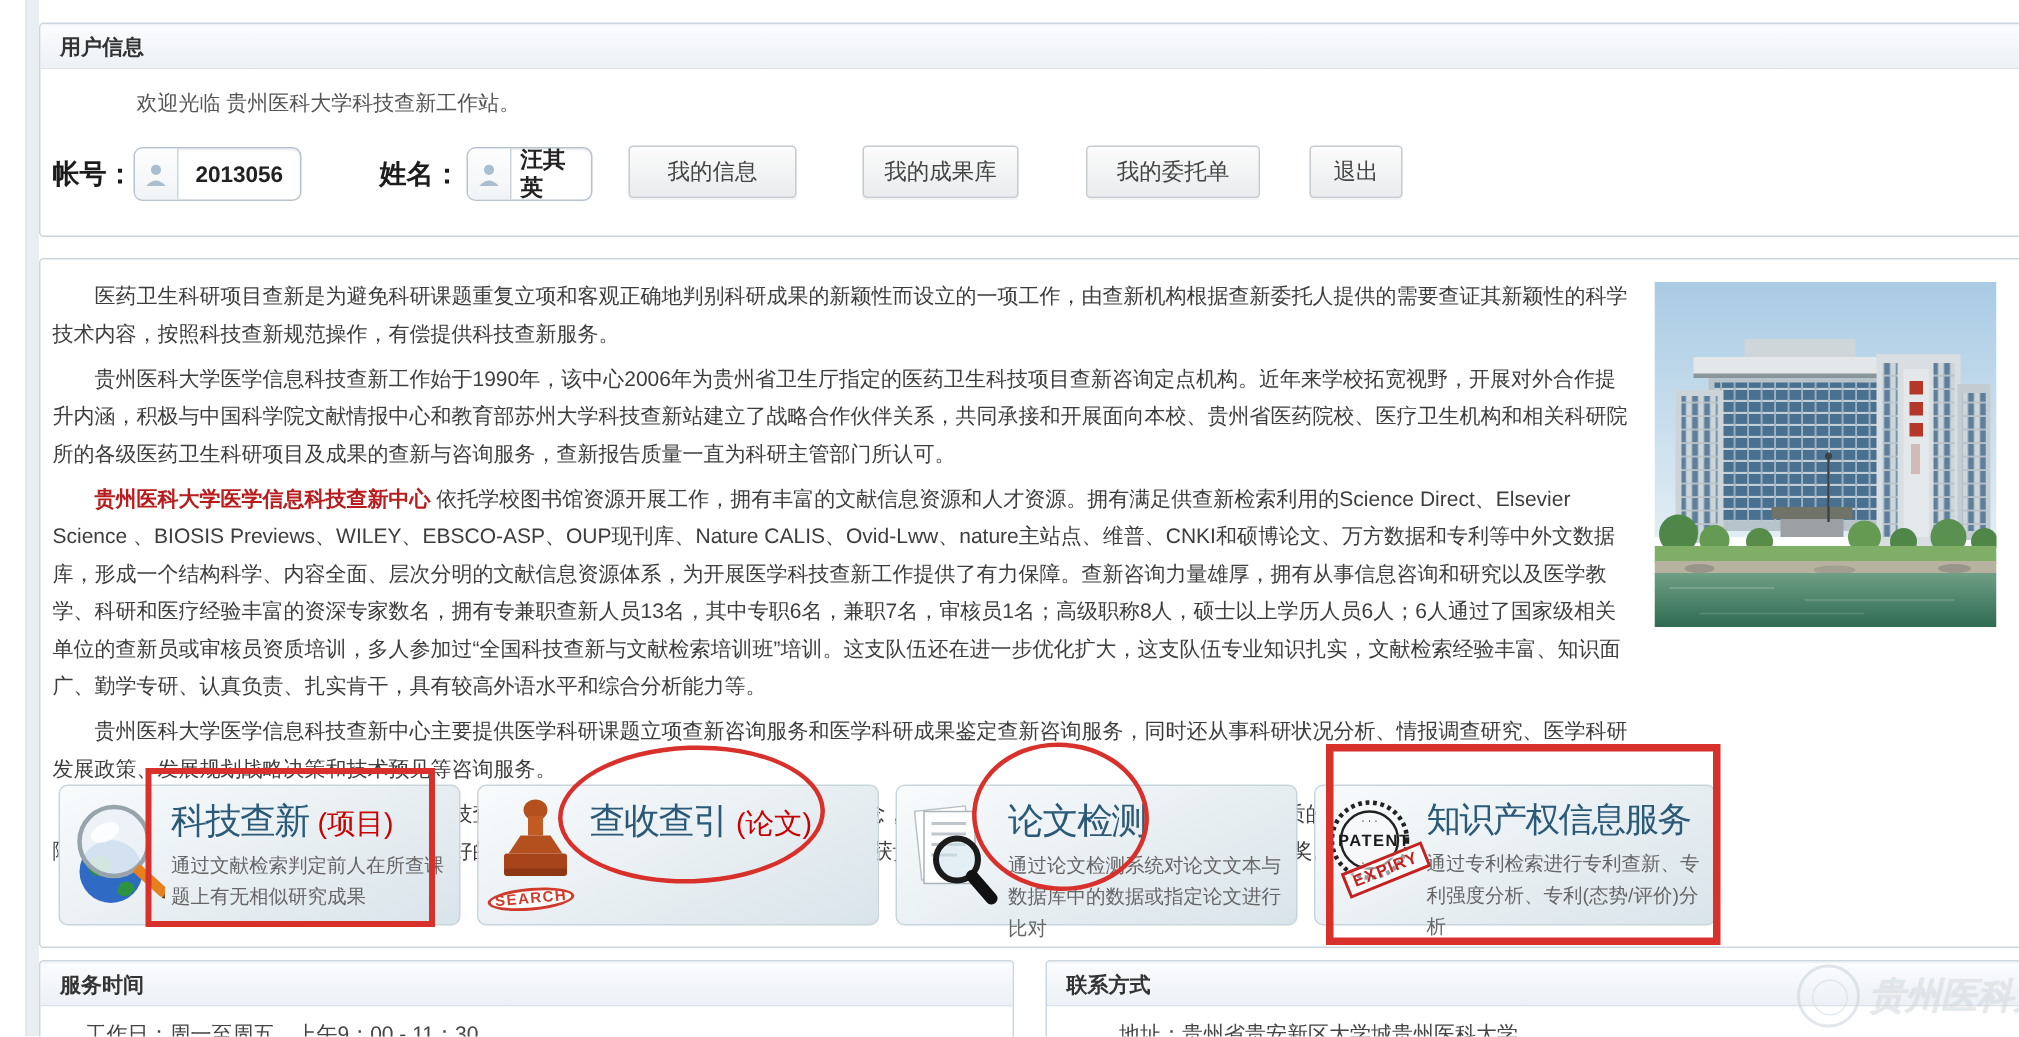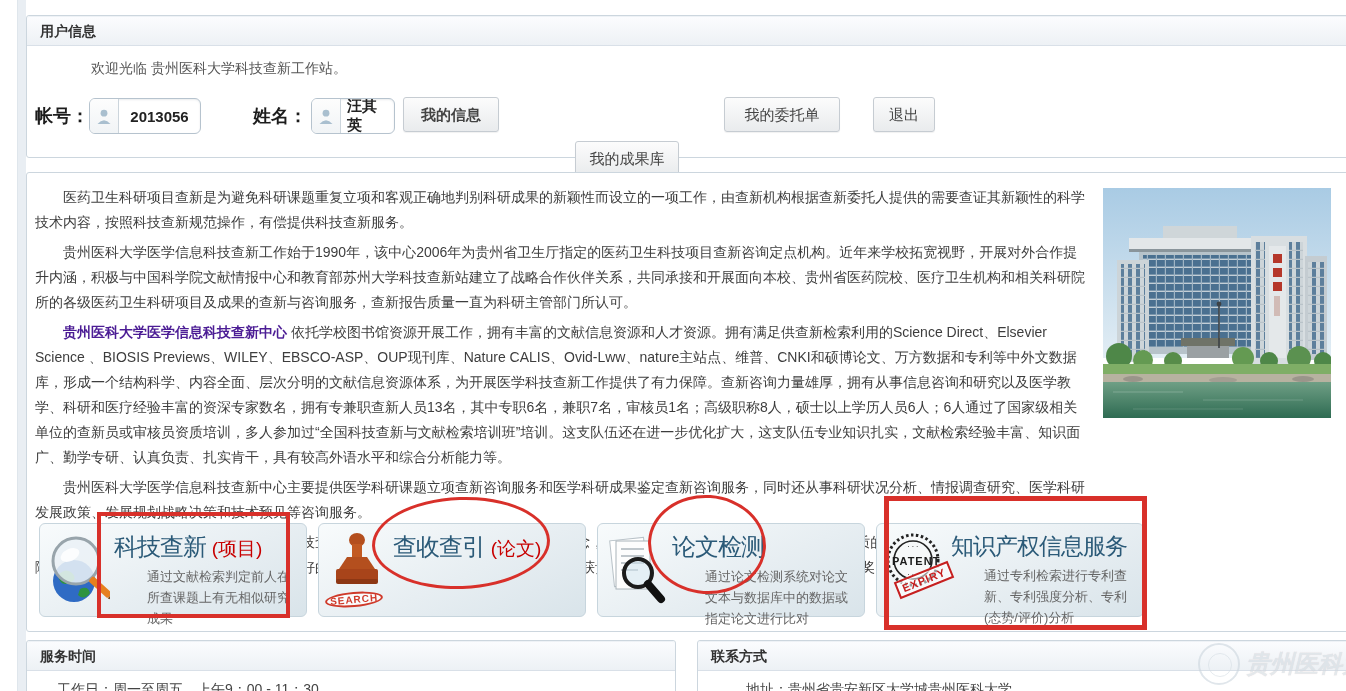--- a/index.html
+++ b/index.html
@@ -29,32 +29,32 @@
     font-size:15px; font-weight:bold; color:#222; padding:0 6px; }
   .btn { position:absolute; top:81px; height:35px; line-height:33px; text-align:center;
     border:1px solid #c6ccd2; border-radius:3px; color:#444; font-size:15px;
     background:linear-gradient(#fcfcfc,#e9ebed); box-shadow:0 1px 1px rgba(0,0,0,.06); cursor:pointer; }
 
   
   #main-panel { left:26px; top:172px; width:1334px; height:460px; }
   .intro { position:absolute; left:8px; top:12px; width:1052px;
     font-size:14px; color:#3d3d3d; line-height:25px; }
   .intro p { text-indent:28px; margin-bottom:5px; }
-  .lead-blue { font-weight:bold; color:#4c1d95; }
+  .lead-blue { font-weight:bold; color:#b91c1c; }
   .building { position:absolute; left:1076px; top:15px; width:228px; height:230px; }
 
   
   .card { position:absolute; top:350px; width:268px; height:94px; border:1px solid #c7d5dd;
     border-radius:6px; background:linear-gradient(155deg,#f8fbfc 0%,#e7eef2 55%,#d9e4ea 100%);
     cursor:pointer; }
   .card .icon-wrap { position:absolute; left:6px; top:7px; width:64px; height:80px; }
   .card .txt { position:absolute; left:74px; top:7px; width:188px; }
   .card .title { font-size:24px; color:#2b5a78; white-space:nowrap; letter-spacing:-1px; }
   .card .title .suffix { color:#c80000; font-size:19px; letter-spacing:0; }
-  .card .desc { margin-top:3px; font-size:13px; color:#666; line-height:21px;margin-left:33px; }
+  .card .desc { margin-top:3px; font-size:13px; color:#666; line-height:21px; }
 
   .stamp-word { position:absolute; left:0px; bottom:4px; font-size:10px; font-weight:bold;
     color:#cf3a2a; border:2px solid #cf3a2a; border-radius:50%; padding:0 3px;
     background:rgba(255,255,255,.75); transform:rotate(-5deg); letter-spacing:1px; }
   .patent-word { position:absolute; left:9px; top:24px; font-size:11px; font-weight:bold;
     color:#1b1b1b; letter-spacing:1px; }
   .expiry-word { position:absolute; left:12px; top:40px; font-size:11px; font-weight:bold;
     color:#c62020; border:2px solid #c62020; padding:1px 4px; letter-spacing:1px;
     background:rgba(255,255,255,.55); transform:rotate(-22deg); box-shadow:inset 0 0 0 1px rgba(255,255,255,.6); }
 
@@ -106,22 +106,22 @@
     <div class="field" style="left:284px; width:84px;">
       <span class="icon-box">
         <svg width="16" height="17" viewBox="0 0 16 17">
             <circle cx="8" cy="5.2" r="3.4" fill="#a9bfcf"></circle>
             <path d="M1.5 16 Q8 8.6 14.5 16 Z" fill="#a9bfcf"></path>
           </svg>
       </span>
       <span class="val">汪其英</span>
     </div>
 
-    <div class="btn" style="left:376px; width:96px;font-weight:bold;">我的信息</div>
-    <div class="btn" style="left:548px; width:104px;margin-top:44px;">我的成果库</div>
+    <div class="btn" style="left:392px; width:112px;">我的信息</div>
+    <div class="btn" style="left:548px; width:104px;">我的成果库</div>
     <div class="btn" style="left:697px; width:116px;">我的委托单</div>
     <div class="btn" style="left:846px; width:62px;">退出</div>
   </div>
 
   <div class="panel" id="main-panel">
     <div class="intro">
       <p>医药卫生科研项目查新是为避免科研课题重复立项和客观正确地判别科研成果的新颖性而设立的一项工作，由查新机构根据查新委托人提供的需要查证其新颖性的科学技术内容，按照科技查新规范操作，有偿提供科技查新服务。</p>
       <p>贵州医科大学医学信息科技查新工作始于1990年，该中心2006年为贵州省卫生厅指定的医药卫生科技项目查新咨询定点机构。近年来学校拓宽视野，开展对外合作提升内涵，积极与中国科学院文献情报中心和教育部苏州大学科技查新站建立了战略合作伙伴关系，共同承接和开展面向本校、贵州省医药院校、医疗卫生机构和相关科研院所的各级医药卫生科研项目及成果的查新与咨询服务，查新报告质量一直为科研主管部门所认可。</p>
       <p><span class="lead-blue">贵州医科大学医学信息科技查新中心</span><span> 依托学校图书馆资源开展工作，拥有丰富的文献信息资源和人才资源。拥有满足供查新检索利用的Science Direct、Elsevier Science 、BIOSIS Previews、WILEY、EBSCO-ASP、OUP现刊库、Nature CALIS、Ovid-Lww、nature主站点、维普、CNKI和硕博论文、万方数据和专利等中外文数据库，形成一个结构科学、内容全面、层次分明的文献信息资源体系，为开展医学科技查新工作提供了有力保障。查新咨询力量雄厚，拥有从事信息咨询和研究以及医学教学、科研和医疗经验丰富的资深专家数名，拥有专兼职查新人员13名，其中专职6名，兼职7名，审核员1名；高级职称8人，硕士以上学历人员6人；6人通过了国家级相关单位的查新员或审核员资质培训，多人参加过“全国科技查新与文献检索培训班”培训。这支队伍还在进一步优化扩大，这支队伍专业知识扎实，文献检索经验丰富、知识面广、勤学专研、认真负责、扎实肯干，具有较高外语水平和综合分析能力等。</span></p>
       <p>贵州医科大学医学信息科技查新中心主要提供医学科研课题立项查新咨询服务和医学科研成果鉴定查新咨询服务，同时还从事科研状况分析、情报调查研究、医学科研发展政策、发展规划战略决策和技术预见等咨询服务。</p>

